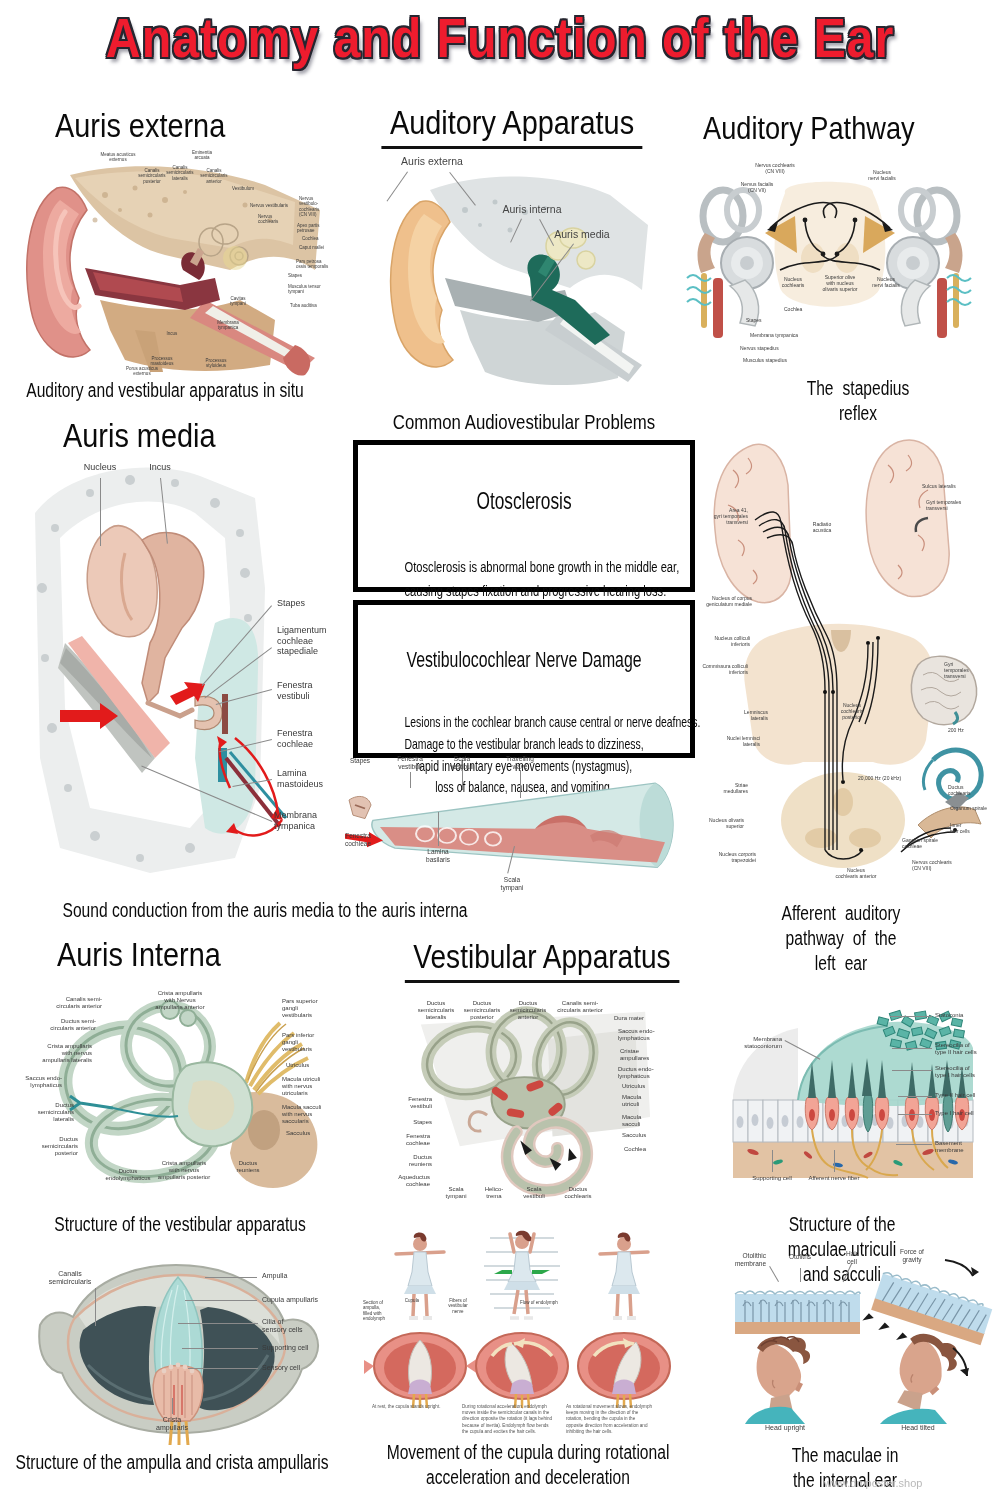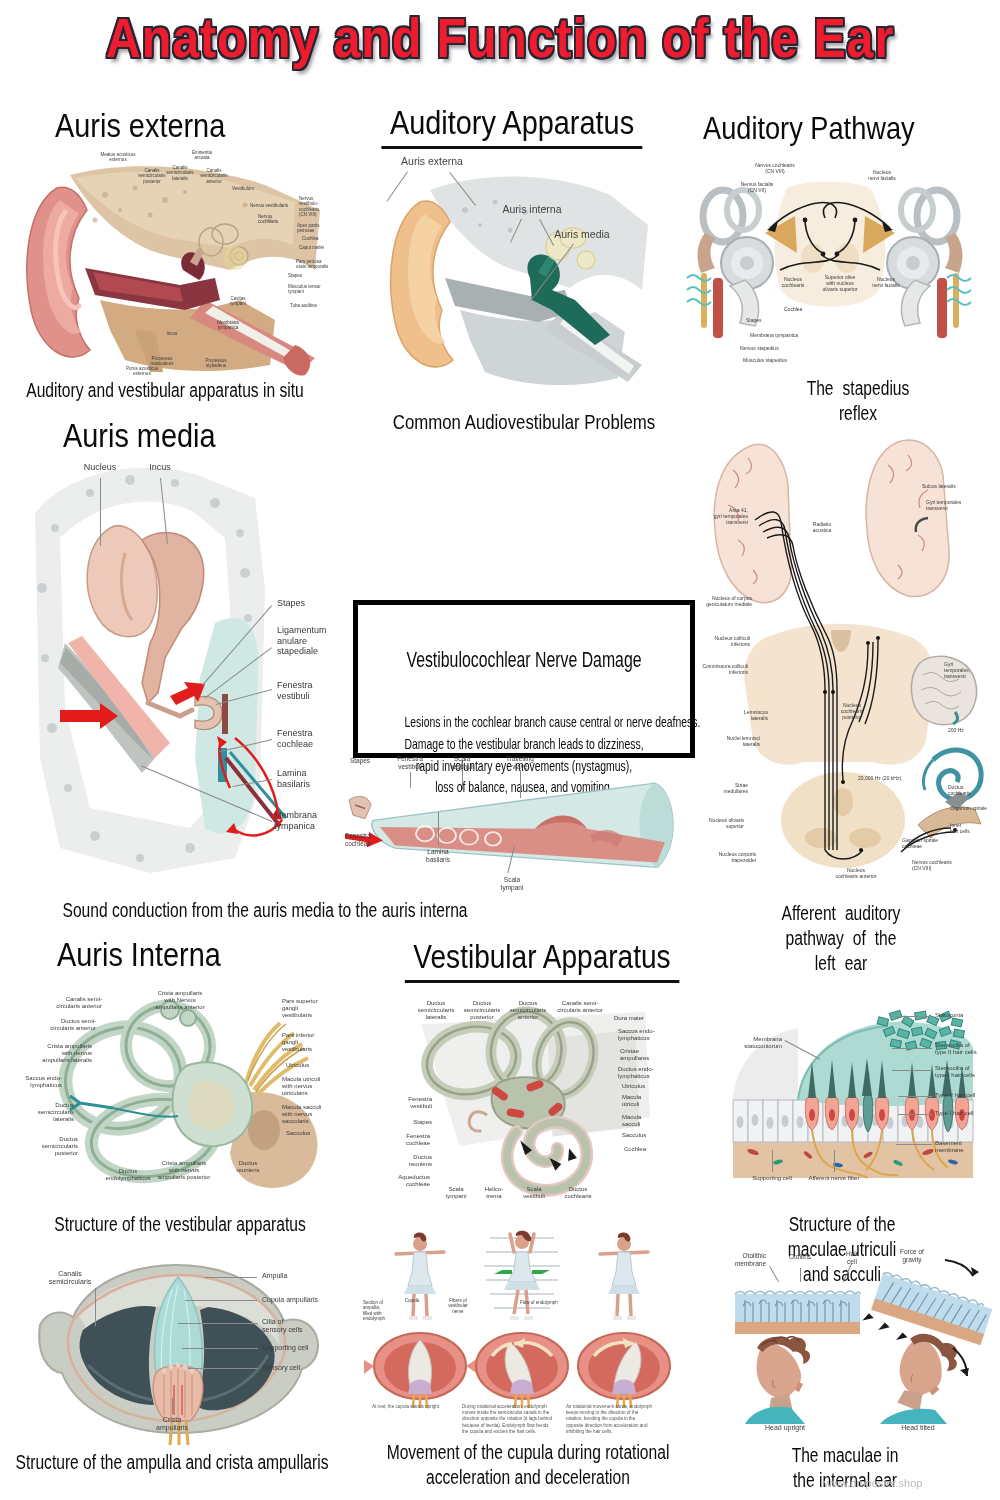--- a/index.html
+++ b/index.html
@@ -292,41 +292,49 @@
     </g>
   </svg>
 
   <span class="lbl s9 c" style="left:100px;top:462px">Nucleus</span>
   <span class="lbl s9 c" style="left:160px;top:462px">Incus</span>
   <div class="ldv" style="left:100px;top:478px;height:68px"></div>
   <div class="ldv" style="left:160px;top:478px;height:66px;transform:rotate(-6deg)"></div>
 
   <span class="lbl s9" style="left:277px;top:598px">Stapes</span>
   <span class="lbl s9" style="left:277px;top:625px">Ligamentum
-anulare
+cochleae
 stapediale</span>
   <span class="lbl s9" style="left:277px;top:680px">Fenestra
 vestibuli</span>
   <span class="lbl s9" style="left:277px;top:728px">Fenestra
 cochleae</span>
   <span class="lbl s9" style="left:277px;top:768px">Lamina
-basilaris</span>
+mastoideus</span>
   <span class="lbl s9" style="left:274px;top:810px">Membrana
 tympanica</span>
   <div class="ld" style="left:272px;top:606px;width:106px;transform:rotate(131deg)"></div>
   <div class="ld" style="left:272px;top:648px;width:84px;transform:rotate(143deg)"></div>
   <div class="ld" style="left:272px;top:690px;width:58px;transform:rotate(165deg)"></div>
   <div class="ld" style="left:272px;top:740px;width:54px;transform:rotate(167deg)"></div>
   <div class="ld" style="left:272px;top:780px;width:40px;transform:rotate(170deg)"></div>
   <div class="ld" style="left:272px;top:822px;width:142px;transform:rotate(203deg)"></div>
 
   <div class="cap" style="left:265px;top:898px">Sound conduction from the auris media to the auris interna</div>
 
   <div class="h3c" style="left:524px;top:410px">Common Audiovestibular Problems</div>
 
+  <div class="pbox" id="box1" style="left:353px;top:440px;width:342px;height:152px">
+    <div class="inner">
+      <h3>Otosclerosis</h3>
+      <p>Otosclerosis is abnormal bone growth in the middle ear,
+causing stapes fixation and progressive hearing loss.
+It is a common cause of conductive hearing impairment.</p>
+    </div>
+  </div>
 
   <div class="pbox" id="box2" style="left:353px;top:600px;width:342px;height:158px">
     <div class="inner">
       <h3>Vestibulocochlear Nerve Damage</h3>
       <p>Lesions in the cochlear branch cause central or nerve deafness.
 Damage to the vestibular branch leads to dizziness,
 rapid involuntary eye movements (nystagmus),
 loss of balance, nausea, and vomiting.</p>
     </div>
   </div>

